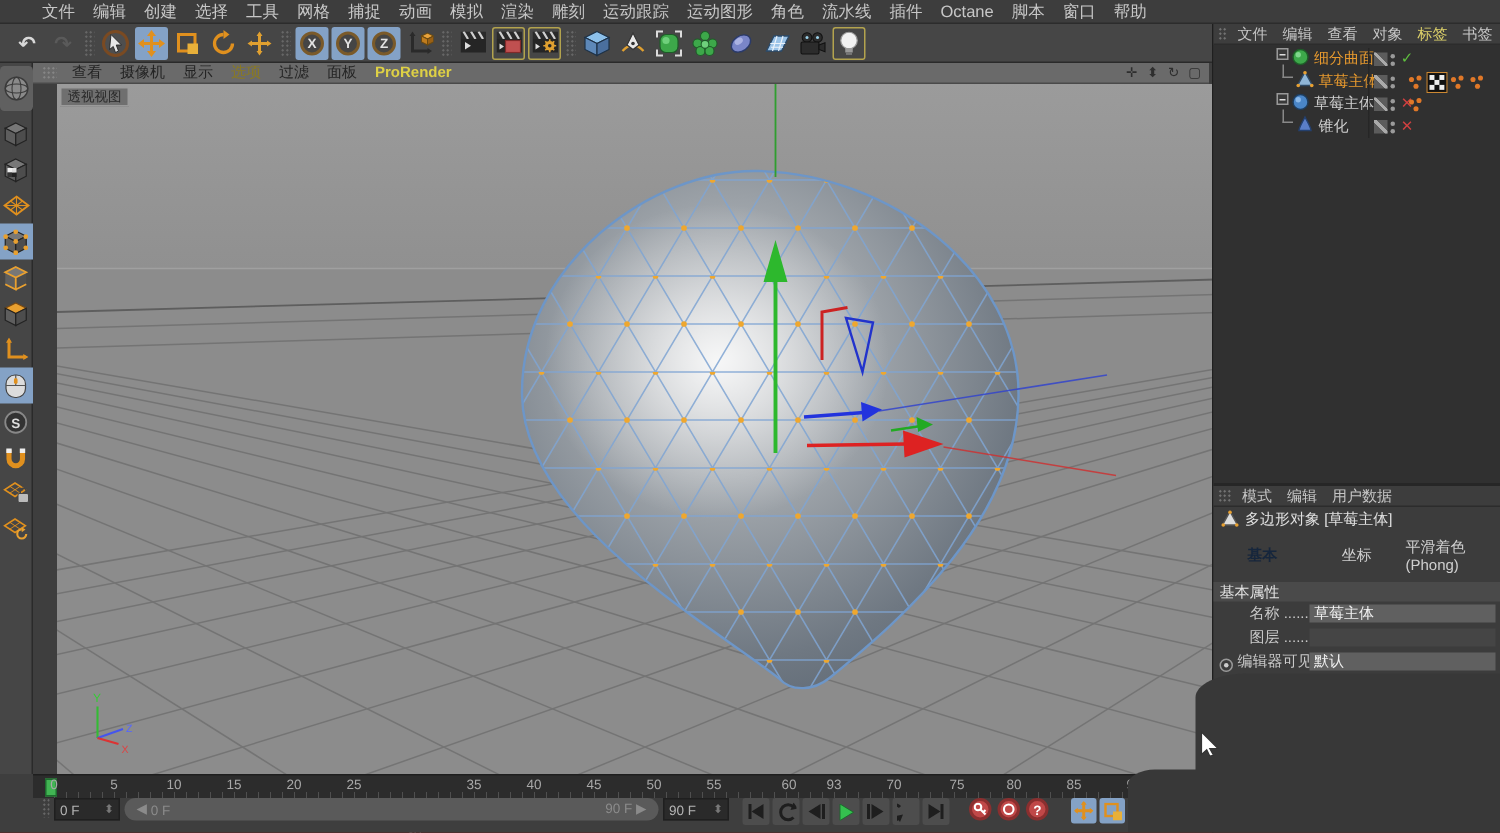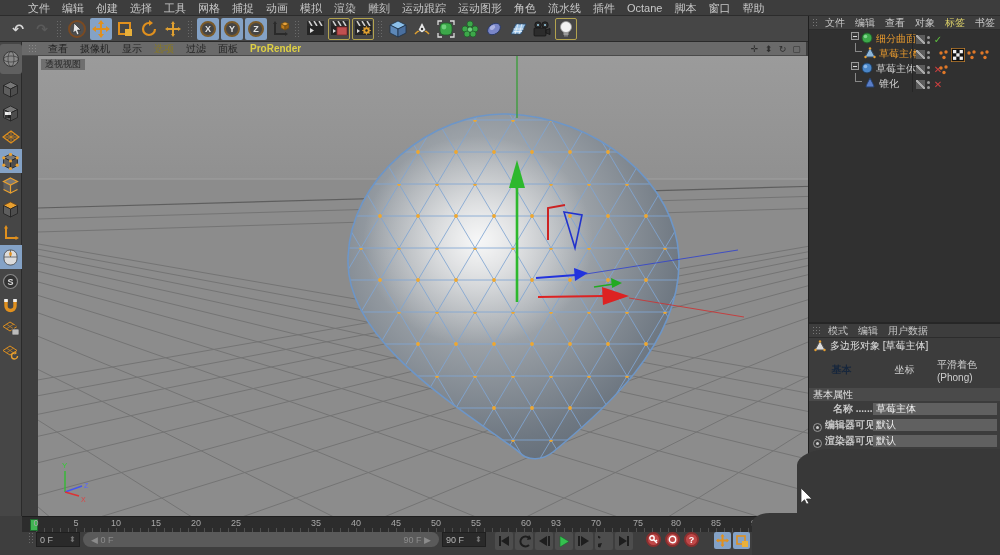--- a/index.html
+++ b/index.html
@@ -88,21 +88,21 @@
   .tags{position:absolute;left:90px;top:1px;height:13px;display:flex;align-items:center;gap:1px;}
   
   .amgr{position:absolute;left:0;top:306px;width:100%;bottom:0;background:#3c3c3c;border-top:2px solid #262626;}
   .amtitle{height:16px;display:flex;align-items:center;padding-left:5px;color:#e0e0e0;font-size:10px;gap:4px;}
   .amtabs{height:16px;display:flex;gap:2px;padding:16px 2px;}
   .amtab{flex:1;display:flex;align-items:center;justify-content:center;font-size:10px;background:#585858;color:#cfcfcf;}
   .amtab.active{background:#7d9cc3;color:#16263c;font-weight:bold;}
   .amsec{height:13px;background:#4a4a4a;color:#e2e2e2;font-size:10px;display:flex;align-items:center;
          padding-left:4px;margin-top:2px;}
   .arow{height:16px;display:flex;align-items:center;font-size:10px;color:#c9c9c9;}
-  .arow .lbl{width:64px;padding-left:24px;white-space:nowrap;overflow:hidden;flex:0 0 auto;font-weight:bold;}
+  .arow .lbl{width:64px;padding-left:24px;white-space:nowrap;overflow:hidden;flex:0 0 auto;}
   .arow .lbl.r{padding-left:4px;display:flex;align-items:flex-end;gap:3px;}
   .radio{width:9px;height:9px;border-radius:50%;border:1px solid #999;position:relative;flex:0 0 auto;}
   .radio::after{content:"";position:absolute;left:2px;top:2px;width:3px;height:3px;border-radius:50%;background:#ccc;}
   .ain{flex:1;height:12px;margin-right:3px;background:#606060;color:#f0f0f0;font-size:10px;
        display:flex;align-items:center;padding-left:3px;}
   .ain.empty{background:#454545;}
   
   .blob1{position:absolute;left:797px;top:449px;width:203px;height:106px;background:#383838;
          border-top-left-radius:34px 16px;z-index:20;}
   .blob2{position:absolute;left:752px;top:513px;width:248px;height:42px;background:#383838;
@@ -772,20 +772,24 @@
         <div class="amtab active">基本</div>
         <div class="amtab">坐标</div>
         <div class="amtab">平滑着色(Phong)</div>
       </div>
       <div class="amsec">基本属性</div>
       <div class="arow">
         <span class="lbl">名称 ......</span>
         <div class="ain">草莓主体</div>
       </div>
       <div class="arow">
+        <span class="lbl">图层 ......</span>
+        <div class="ain empty"></div>
+      </div>
+      <div class="arow">
         <span class="lbl r">
             <span class="radio"></span>
             <span>编辑器可见</span>
           </span>
         <div class="ain">默认</div>
       </div>
       <div class="arow">
         <span class="lbl r">
             <span class="radio"></span>
             <span>渲染器可见</span>

